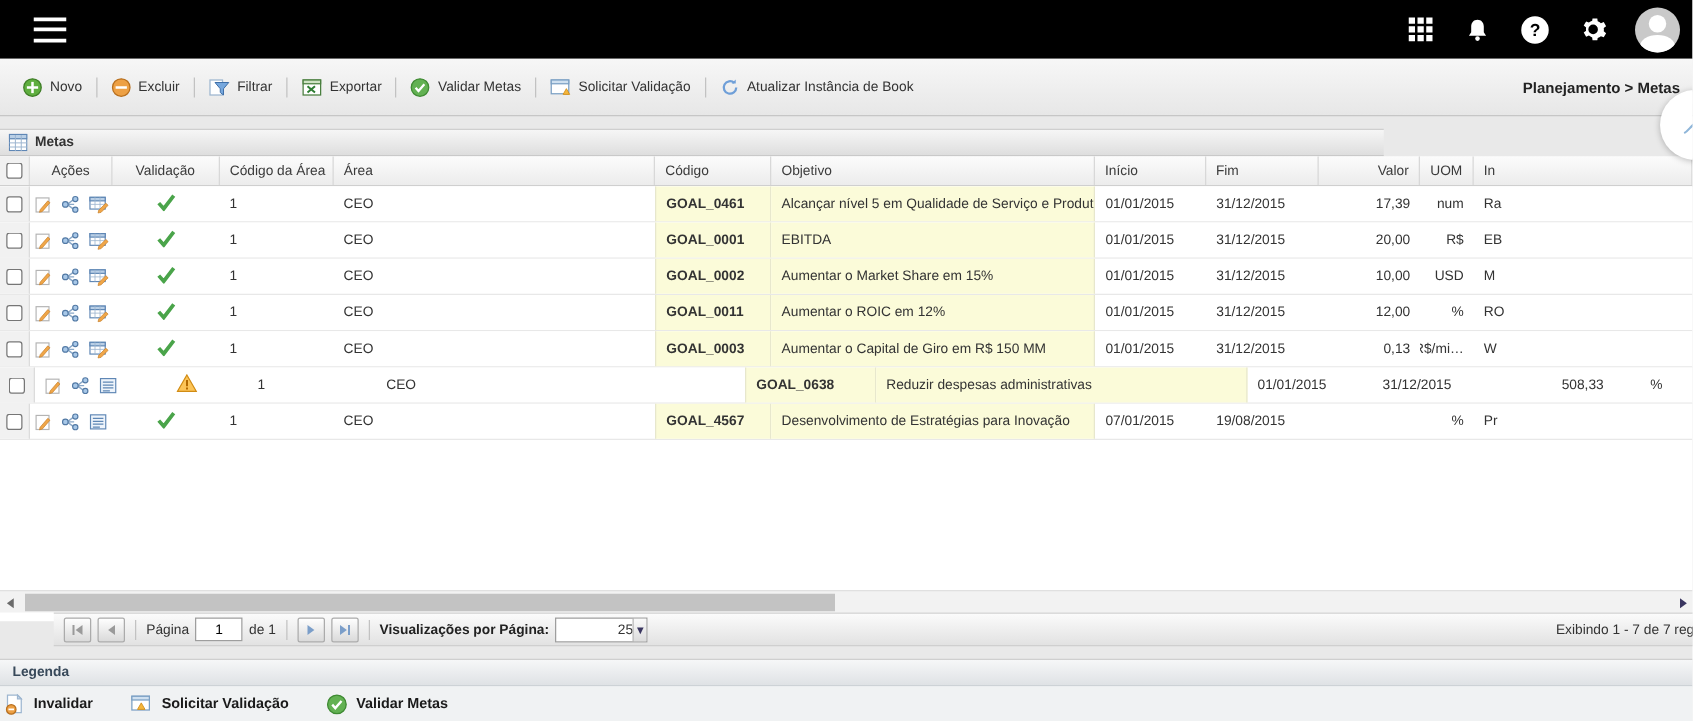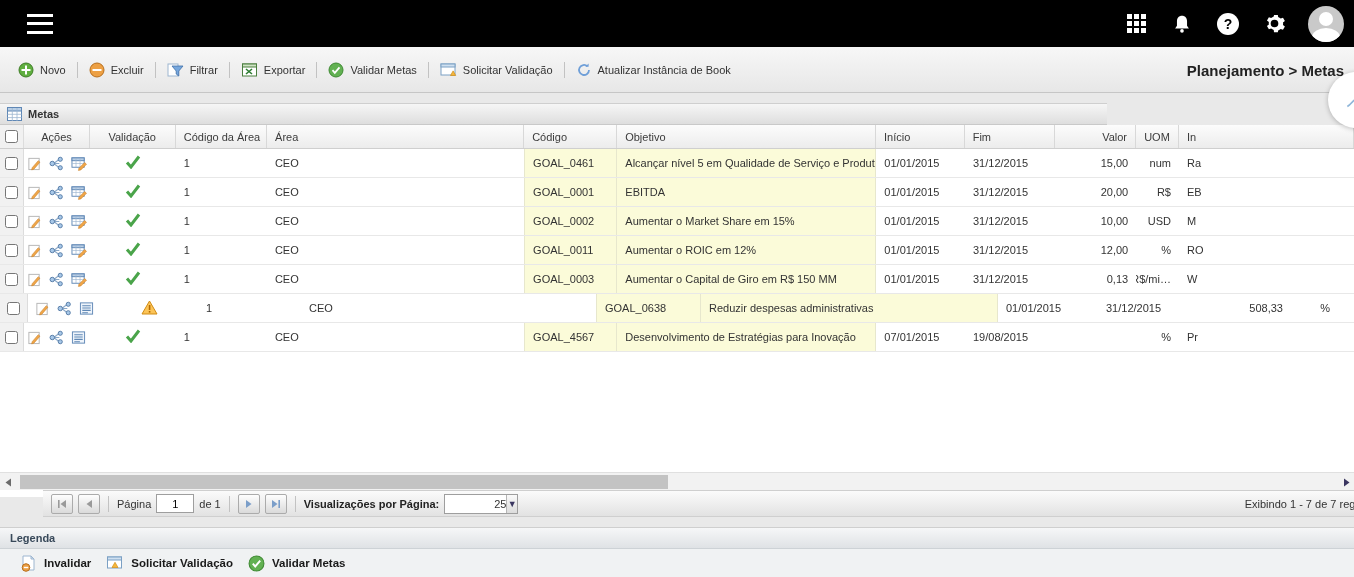--- a/index.html
+++ b/index.html
@@ -21,21 +21,21 @@
   .avatar { width:36px; height:36px; border-radius:50%; background:#c9c9c9; position:relative; overflow:hidden; }
   .avatar .head { position:absolute; left:11px; top:6px; width:14px; height:14px; border-radius:50%; background:#fff; }
   .avatar .bust { position:absolute; left:4px; top:22px; width:28px; height:18px; border-radius:50% 50% 0 0; background:#fff; }
   
   .toolbar { position:absolute; left:0; top:47px; width:1354px; height:46px;
     background:linear-gradient(#f7f7f7,#e7e7e7); border-bottom:1px solid #c6c6c6;
     display:flex; align-items:center; padding-left:10px; }
   .tbn { display:flex; align-items:center; gap:6px; padding:4px 8px; cursor:pointer; white-space:nowrap; color:#333; }
   .tbn svg { flex:none; }
   .vsep { width:1px; height:16px; background:#c2c2c2; margin:0 3px; }
-  .breadcrumb { position:absolute; right:10px; top:0; height:46px; display:flex; align-items:center; font-weight:bold; font-size:15px; color:#222; }
+  .breadcrumb { position:absolute; right:10px; top:0; height:46px; display:flex; align-items:center; font-weight:bold; font-size:12px; color:#222; }
   .float-circle { position:absolute; left:1328px; top:72px; width:56px; height:56px; border-radius:50%;
     background:#fff; box-shadow:0 1px 5px rgba(0,0,0,.25); z-index:50; display:flex; align-items:center; justify-content:center; cursor:pointer; }
   
   .panel { position:absolute; left:0; top:103px; width:1107px; }
   .panel-hd { height:22px; background:linear-gradient(#f6f6f6,#dedede); border-top:1px solid #cfcfcf; border-bottom:1px solid #c9c9c9;
     display:flex; align-items:center; gap:6px; padding-left:7px; font-weight:bold; color:#333; }
   
   .thead { display:flex; height:24px; background:linear-gradient(#fcfcfc,#ececec); border-bottom:1px solid #cfcfcf; overflow:hidden; width:1354px; }
   .th { display:flex; align-items:center; padding:0 8px; border-right:1px solid #d8d8d8; color:#3b3b3b; white-space:nowrap; overflow:hidden; }
   .tbody { background:#fff; width:1354px; overflow:hidden; height:348px; }
@@ -47,21 +47,21 @@
   .c-ca   { width:103px; }
   .c-ar   { width:295px; }
   .c-cod  { width:105px; }
   .c-obj  { width:297px; }
   .c-ini  { width:100px; }
   .c-fim  { width:102px; }
   .c-vl   { width:91px; justify-content:flex-end; }
   .c-uom  { width:47px; justify-content:flex-end; }
   .c-ind  { width:200px; }
   .trow .c-cod, .trow .c-obj { background:#fbfbd9; border-right:1px solid #e7e7cd; }
-  .trow .c-cod { border-left:1px solid #e7e7cd; }
+  .trow .c-cod { border-left:1px solid #e7e7cd;font-weight:bold; }
   .thead .c-ac, .thead .c-val { justify-content:center; }
   .thead .c-vl { justify-content:flex-end; }
   .thead .c-uom { justify-content:center; }
   .rowicon { cursor:pointer; display:inline-flex; }
   input[type=checkbox]{ width:13px; height:13px; cursor:pointer; }
   
   .hscroll { position:absolute; left:0; top:472px; width:1354px; height:18px; background:#f2f2f2; border-top:1px solid #e0e0e0; }
   .hs-arrow { position:absolute; top:0; width:16px; height:18px; display:flex; align-items:center; justify-content:center; color:#555; font-size:9px; cursor:pointer; }
   .hs-thumb { position:absolute; left:20px; top:2px; width:648px; height:14px; background:#c3c3c3; cursor:pointer; }
   
@@ -76,21 +76,21 @@
   .pg-select { display:flex; align-items:center; border:1px solid #9e9e9e; background:#fff; width:74px; height:20px; cursor:pointer;padding-left:44px; }
   .pg-select .val { flex:1; padding-left:5px; }
   .pg-select .btn { width:17px; height:100%; border-left:1px solid #b5b5b5; background:linear-gradient(#fafafa,#dcdcdc);
     display:flex; align-items:center; justify-content:center; color:#3a3660; font-size:9px; }
   .pg-status { margin-left:auto; color:#333; }
   
   .legend-hd { position:absolute; left:0; top:527px; width:1354px; height:22px;
     background:linear-gradient(#f6f7f8,#dfe2e5); border-top:1px solid #cfcfcf; border-bottom:1px solid #cdd2d6;
     display:flex; align-items:center; padding-left:10px; font-weight:bold; color:#38495a; }
   .legend-body { position:absolute; left:0; top:549px; width:1354px; height:28px; background:#f0f2f3;
-    display:flex; align-items:center; gap:1px; padding-left:20px; }
+    display:flex; align-items:center; gap:16px; padding-left:3px; }
   .lg-item { display:flex; align-items:center; gap:7px; margin-right:14px; }
   .lg-item b { font-size:11.5px; color:#1a1a1a; }
 </style>
 </head>
 <body>
 
 <div class="topbar">
   <div class="hamburger">
       <span></span>
       <span></span>
@@ -268,21 +268,21 @@
             </svg>
       </span>
 
     </div>
     <div class="td c-ca">1</div>
     <div class="td c-ar">CEO</div>
     <div class="td c-cod">GOAL_0461</div>
     <div class="td c-obj">Alcançar nível 5 em Qualidade de Serviço e Produtos</div>
     <div class="td c-ini">01/01/2015</div>
     <div class="td c-fim">31/12/2015</div>
-    <div class="td c-vl">15,00</div>
+    <div class="td c-vl">17,39</div>
     <div class="td c-uom">num</div>
     <div class="td c-ind">Ra</div>
   </div>
 
   <div class="trow">
     <div class="td c-cb">
           <input type="checkbox" style="">
         </div>
     <div class="td c-ac">
       <span class="rowicon">

